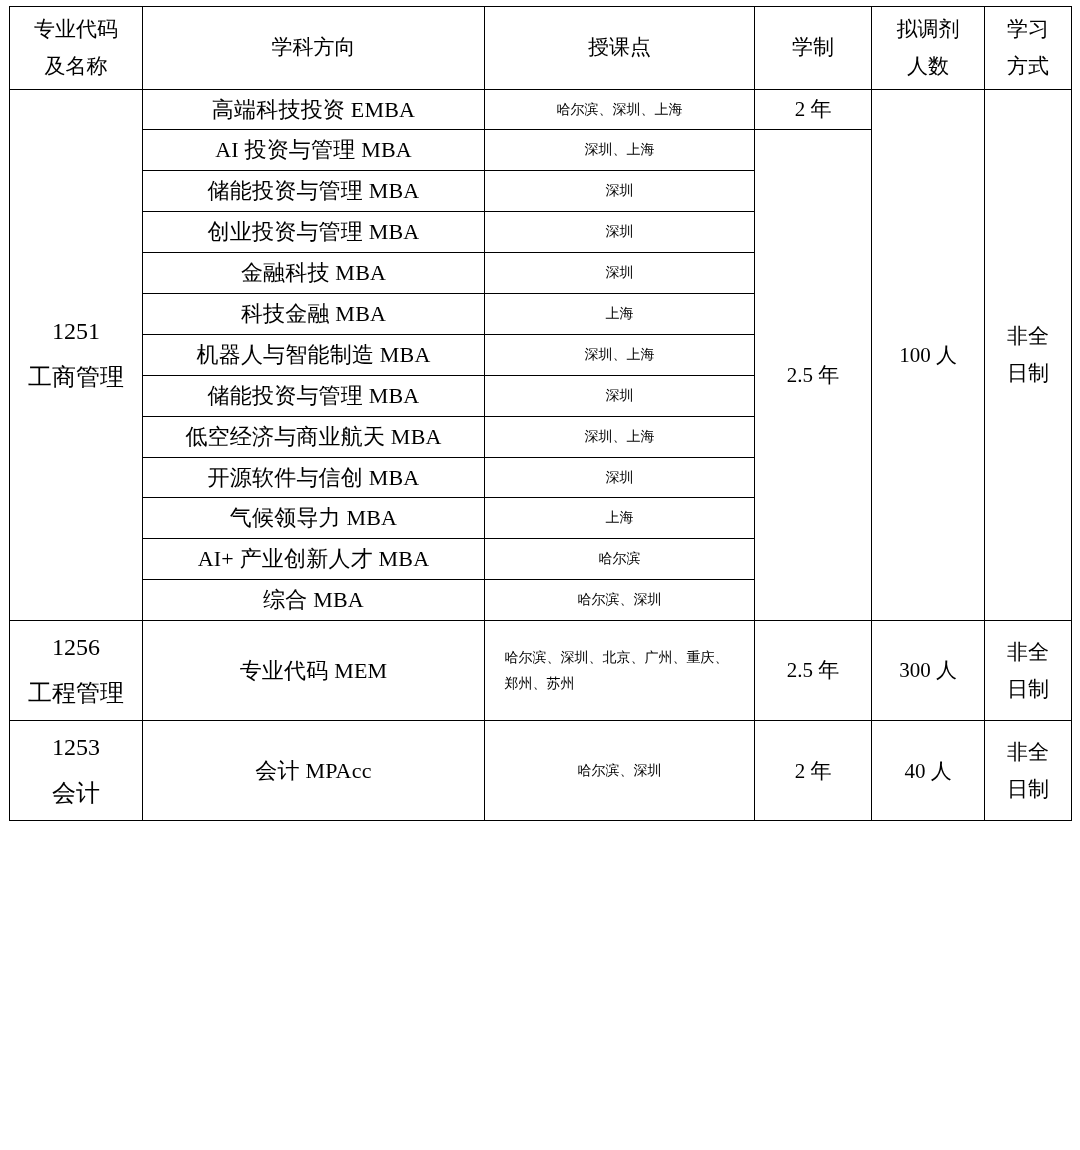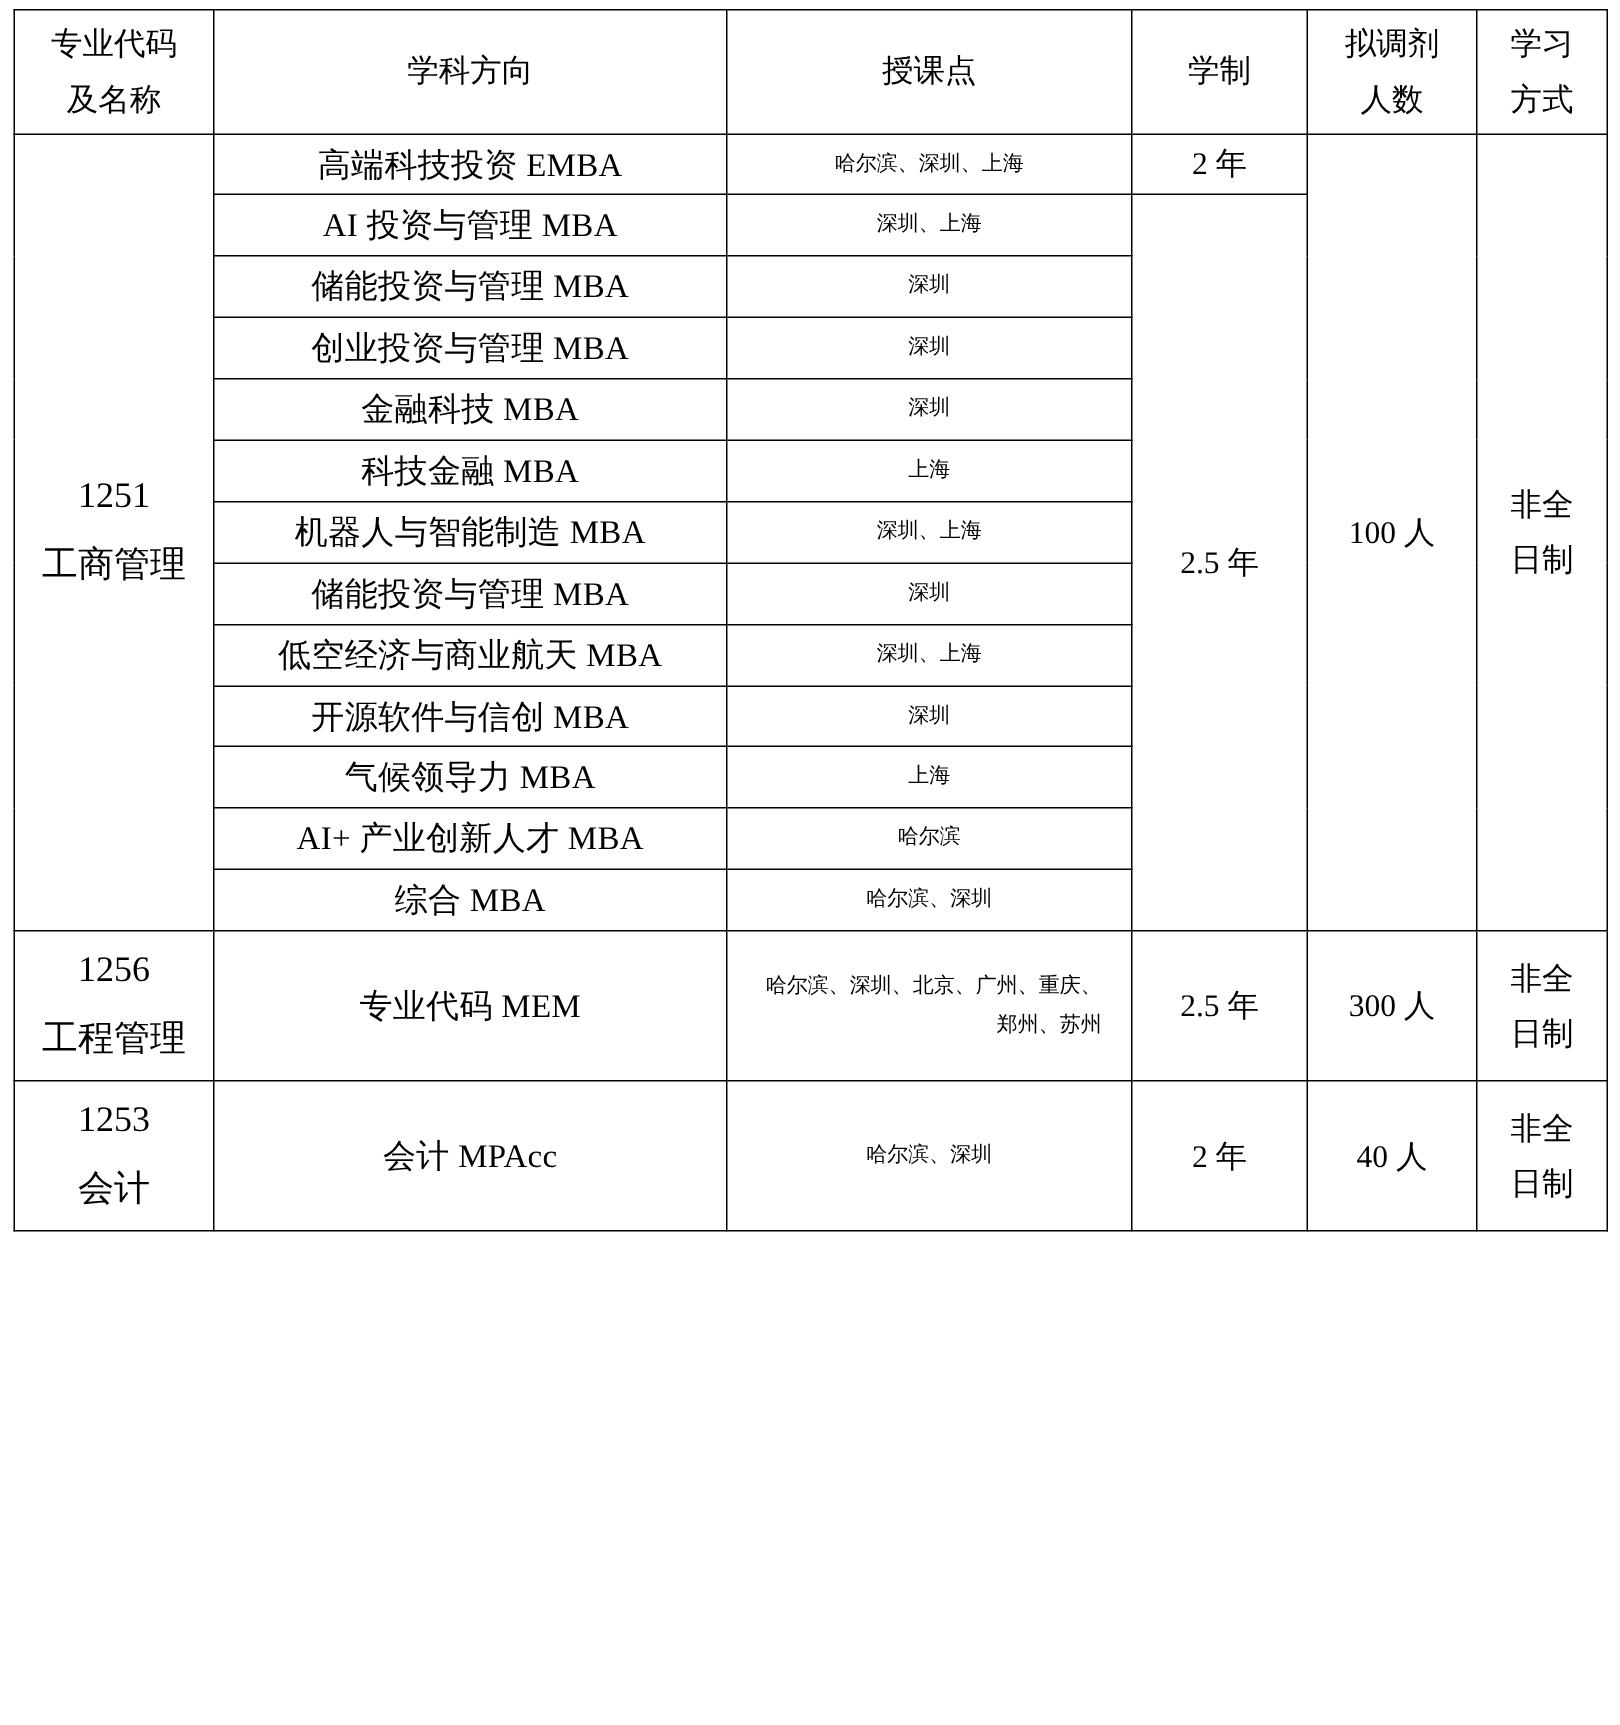--- a/index.html
+++ b/index.html
@@ -60,21 +60,21 @@
     letter-spacing: 0.2px;
   }
   .site-cell {
     font-size: 14px;
     line-height: 1.85;
   }
   .wrap-narrow {
     display: block;
     max-width: 230px;
     margin: 0 auto;
-    text-align: right;
+    text-align: left;
   }
 </style>
 </head>
 <body>
 
 <div class="page">
   <table class="majors">
     <colgroup>
       <col class="c1">
         <col class="c2">

